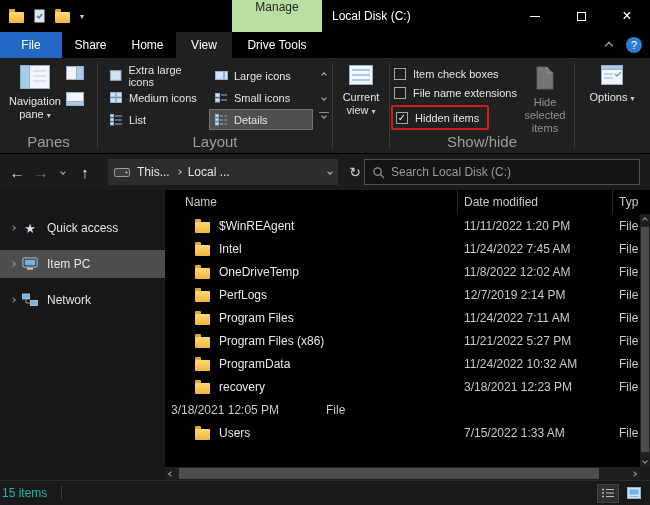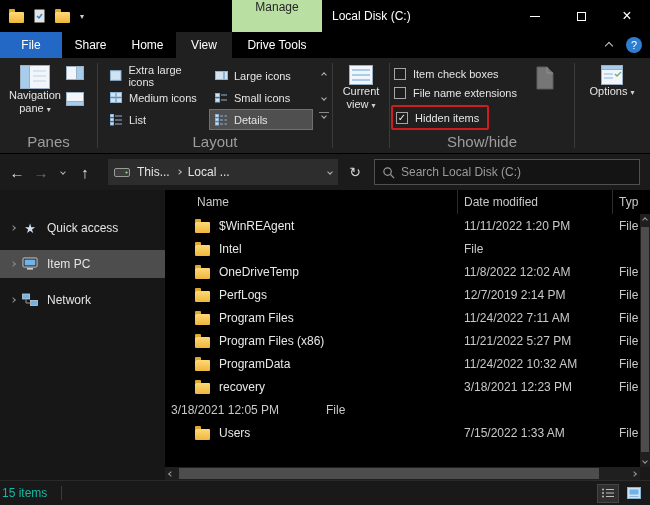--- a/index.html
+++ b/index.html
@@ -47,21 +47,21 @@
   .tab-right{position:absolute;right:8px;top:0;height:26px;display:flex;align-items:center;gap:14px}
   .helpbtn{width:16px;height:16px;border-radius:50%;background:#2d7dd2;color:#fff;font-size:11px;
            display:flex;align-items:center;justify-content:center}
   .collapse{color:#c9c9c9}
 
   
   .ribbon{position:relative;height:96px;background:#202020;border-bottom:1px solid #000}
   .rgroup{position:absolute;top:0;bottom:0}
   .rlabel{position:absolute;bottom:3px;left:0;right:0;text-align:center;color:#9d9d9d;font-size:15px}
   .rsep{position:absolute;top:5px;bottom:5px;width:1px;background:#3a3a3a}
-  .bigbtn{position:absolute;display:flex;flex-direction:column;align-items:center;gap:0;padding-top:3px;
+  .bigbtn{position:absolute;display:flex;flex-direction:column;align-items:center;gap:6px;padding-top:3px;
           text-align:center;font-size:11px;line-height:13px;color:#e4e4e4}
   .paneicons{position:absolute;left:66px;top:8px;display:flex;flex-direction:column;gap:9px}
   .lgrid{position:absolute;left:6px;top:7px;display:grid;grid-template-columns:104px 104px;grid-auto-rows:21px;gap:1px}
   .litem{display:flex;align-items:center;gap:6px;padding-left:4px;font-size:11px;color:#e4e4e4;border:1px solid transparent}
   .litem.sel{background:#4f4f4f;border-color:#707070}
   .lscroll{position:absolute;right:3px;top:8px;display:flex;flex-direction:column;gap:9px;align-items:center;color:#b5b5b5}
   .lscroll .bar{width:10px;height:1px;background:#8a8a8a}
   .cbcol{position:absolute;left:4px;top:6px}
   .cbrow{display:flex;align-items:center;gap:7px;height:19px;font-size:11px;color:#e4e4e4}
   .cb{width:12px;height:12px;border:1px solid #a6a6a6;background:#1d1d1d;display:flex;align-items:center;
@@ -73,39 +73,39 @@
   
   .addressbar{position:relative;height:36px;background:#1b1b1b}
   .navgl{position:absolute;top:0;height:36px;display:flex;align-items:center;justify-content:center;
          font-size:15px;color:#e0e0e0}
   .navgl.dim{color:#6f6f6f}
   .crumbbox{position:absolute;left:108px;top:5px;width:230px;height:26px;background:#2d2d2d;display:flex;
             align-items:center;padding:0 6px;gap:7px;color:#e4e4e4}
   .crumbbox .sp{flex:1}
   .refreshbtn{position:absolute;left:342px;top:5px;width:26px;height:26px;display:flex;align-items:center;
               justify-content:center;color:#d5d5d5;font-size:14px}
-  .searchbox{position:absolute;left:374px;right:10px;top:5px;height:26px;background:#141414;
+  .searchbox{position:absolute;left:364px;right:10px;top:5px;height:26px;background:#141414;
              border:1px solid #4f4f4f;display:flex;align-items:center;padding:0 7px;gap:6px}
   .searchbox input{flex:1;background:transparent;border:none;outline:none;color:#cfcfcf;font-size:12px;
                    font-family:"Liberation Sans","DejaVu Sans",sans-serif}
   .searchbox input::placeholder{color:#9a9a9a}
 
   
   .main{position:absolute;top:190px;left:0;right:0;bottom:25px;display:flex}
   .sidebar{width:165px;background:#171717;padding-top:24px;flex:none}
   .side-item{display:flex;align-items:center;height:28px;margin-bottom:8px;color:#e4e4e4;padding-left:6px}
   .side-item.selected{background:#4d4d4d}
   .side-item .exp{width:13px;display:flex;justify-content:center;color:#8a8a8a}
   .side-item .sicon{width:22px;display:flex;justify-content:center;margin-right:6px}
   .star{color:#cfdfef;font-size:13px}
 
   .filelist{position:relative;flex:1;background:#000}
   .flh{display:flex;height:24px;align-items:center;color:#c9c9c9}
   .flh .col{height:100%;display:flex;align-items:center;border-right:1px solid #2b2b2b}
-  .col.name{width:293px;padding-left:32px}
+  .col.name{width:293px;padding-left:20px}
   .col.date{width:155px;padding-left:6px}
   .col.type{flex:1;padding-left:6px;border-right:none;overflow:hidden;white-space:nowrap}
   .rows{position:absolute;top:24px;left:0;right:10px;bottom:13px;overflow:hidden}
   .row{display:flex;align-items:center;height:23px}
   .c-name{width:293px;display:flex;align-items:center;gap:9px;padding-left:30px;color:#e8e8e8;
           white-space:nowrap;overflow:hidden}
   .c-date{width:155px;color:#c9c9c9;padding-left:6px;white-space:nowrap}
   .c-type{flex:1;color:#c9c9c9;padding-left:6px;white-space:nowrap;overflow:hidden}
 
   .vscroll{position:absolute;right:0;top:24px;bottom:13px;width:10px;background:#1f1f1f}
@@ -311,20 +311,21 @@
             </span>
           <span>Hidden items</span>
         </label>
       </div>
     </div>
     <div class="bigbtn" style="left:128px;top:5px;width:54px">
       <svg width="20" height="24" viewBox="0 0 20 24">
         <path d="M2 1h10l6 6v16H2z" fill="#bdbdbd" opacity="0.55" stroke="#8f8f8f"></path>
         <path d="M12 1v6h6" fill="none" stroke="#8f8f8f"></path>
       </svg>
+      <div class="blbl dim">Hide selected items</div>
     </div>
     <div class="rlabel">Show/hide</div>
   </div>
   <div class="rsep" style="left:574px"></div>
 
   <div class="rgroup" style="left:575px;width:75px">
     <div class="bigbtn" style="left:11px;top:4px;width:52px">
       <svg width="22" height="20" viewBox="0 0 22 20">
         <rect x="0.5" y="0.5" width="21" height="19" fill="#f2f6fa" stroke="#9ab0c4"></rect>
         <rect x="0.5" y="0.5" width="21" height="4" fill="#a8cdec" stroke="#9ab0c4"></rect>
@@ -429,20 +430,21 @@
             <span>$WinREAgent</span>
           </div>
         <div class="c-date">11/11/2022 1:20 PM</div>
         <div class="c-type">File</div>
       </div>
       <div class="row">
         <div class="c-name">
             <span class="folder"></span>
             <span>Intel</span>
           </div>
+        <div class="c-date">11/24/2022 7:45 AM</div>
         <div class="c-type">File</div>
       </div>
       <div class="row">
         <div class="c-name">
             <span class="folder"></span>
             <span>OneDriveTemp</span>
           </div>
         <div class="c-date">11/8/2022 12:02 AM</div>
         <div class="c-type">File</div>
       </div>

